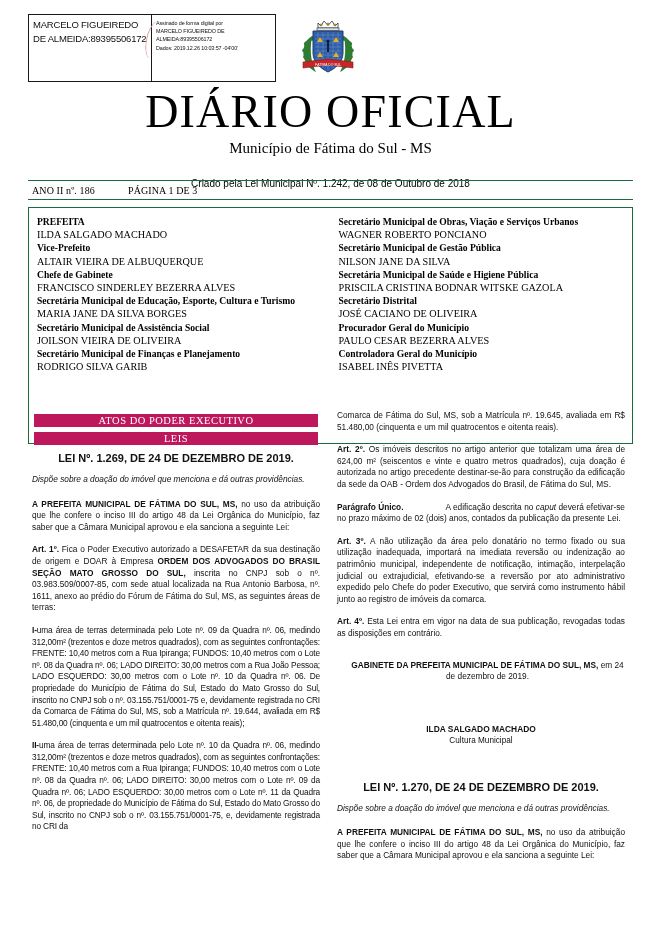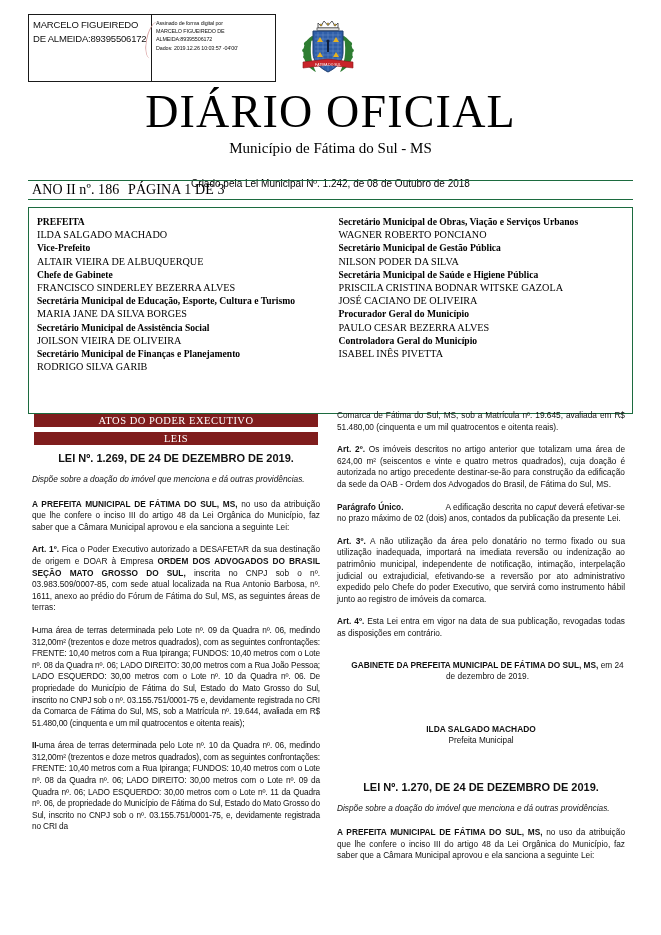--- a/index.html
+++ b/index.html
@@ -105,33 +105,33 @@
     position: absolute;
     left: 28px; top: 180px;
     width: 605px;
     border-top: 1.5px solid #1c6b3f;
     border-bottom: 1.5px solid #1c6b3f;
     box-sizing: border-box;
     height: 20px;
     display: flex;
     align-items: center;
     font-family: "Liberation Serif", serif;
-    font-size: 14px;
+    font-size: 10px;
     letter-spacing: 0.1px;
   }
   .edition-ano { padding-left: 4px; width: 96px; }
   .edition-mid { flex: 1; text-align: left; }
   .edition-page { padding-right: 4px; text-align: right; }
 
   
   .officials {
     position: absolute;
     left: 28px; top: 207px;
     width: 605px;
-    height: 207px;
+    height: 237px;
     border: 1.6px solid #1c6b3f;
     box-sizing: border-box;
     display: flex;
     padding: 4px 0 0 0;
   }
   .off-col {
     width: 50%;
     box-sizing: border-box;
     padding: 3px 6px 0 8px;
   }
@@ -142,21 +142,21 @@
     line-height: 13.2px;
   }
   .off-name {
     font-family: "Liberation Serif", serif;
     font-size: 10.2px;
     line-height: 13.2px;
   }
 
   
   .banner {
-    background: #7f1d1d;
+    background: #be185d;
     color: #ffffff;
     text-align: center;
     font-family: "Liberation Serif", serif;
     font-size: 10.5px;
     letter-spacing: 0.5px;
     height: 13px;
     line-height: 13px;
     margin: 0 auto;
   }
   .banner-exec {
@@ -323,23 +323,24 @@
       <div class="off-name">MARIA JANE DA SILVA BORGES</div>
       <div class="off-role">Secretário Municipal de Assistência Social</div>
       <div class="off-name">JOILSON VIEIRA DE OLIVEIRA</div>
       <div class="off-role">Secretário Municipal de Finanças e Planejamento</div>
       <div class="off-name">RODRIGO SILVA GARIB</div>
     </div>
     <div class="off-col">
       <div class="off-role">Secretário Municipal de Obras, Viação e Serviços Urbanos</div>
       <div class="off-name">WAGNER ROBERTO PONCIANO</div>
       <div class="off-role">Secretário Municipal de Gestão Pública</div>
-      <div class="off-name">NILSON PODER DA SILVA</div>
+      <div class="off-name">NILSON JANE DA SILVA</div>
       <div class="off-role">Secretária Municipal de Saúde e Higiene Pública</div>
       <div class="off-name">PRISCILA CRISTINA BODNAR WITSKE GAZOLA</div>
+      <div class="off-role">Secretário Distrital</div>
       <div class="off-name">JOSÉ CACIANO DE OLIVEIRA</div>
       <div class="off-role">Procurador Geral do Município</div>
       <div class="off-name">PAULO CESAR BEZERRA ALVES</div>
       <div class="off-role">Controladora Geral do Município</div>
       <div class="off-name">ISABEL INÊS PIVETTA</div>
     </div>
   </div>
 
   <div class="banner banner-exec">ATOS DO PODER EXECUTIVO</div>
   <div class="banner banner-leis">LEIS</div>
@@ -373,21 +374,21 @@
       <b>Art. 3º.</b><span> A não utilização da área pelo donatário no termo fixado ou sua utilização inadequada, importará na imediata reversão ou indenização ao patrimônio municipal, independente de notificação, intimação, interpelação judicial ou extrajudicial, efetivando-se a reversão por ato administrativo expedido pelo Chefe do poder Executivo, que servirá como instrumento hábil junto ao registro de imóveis da comarca.</span>
     </div>
     <div class="para">
       <b>Art. 4º.</b><span> Esta Lei entra em vigor na data de sua publicação, revogadas todas as disposições em contrário.</span>
     </div>
     <div class="gab-block">
       <b>GABINETE DA PREFEITA MUNICIPAL DE FÁTIMA DO SUL, MS,</b><span> em 24 de dezembro de 2019.</span>
     </div>
     <div class="sign-block">
       <div class="sign-name">ILDA SALGADO MACHADO</div>
-      <div class="sign-role">Prefeita Municipal</div>
+      <div class="sign-role">Cultura Municipal</div>
     </div>
     <div class="spacer-lg"></div>
     <div class="law-title">LEI Nº. 1.270, DE 24 DE DEZEMBRO DE 2019.</div>
     <div class="ementa">Dispõe sobre a doação do imóvel que menciona e dá outras providências.</div>
     <div class="para">
       <b>A PREFEITA MUNICIPAL DE FÁTIMA DO SUL, MS,</b><span> no uso da atribuição que lhe confere o inciso III do artigo 48 da Lei Orgânica do Município, faz saber que a Câmara Municipal aprovou e ela sanciona a seguinte Lei:</span>
     </div>
   </div>
 
 </div>

